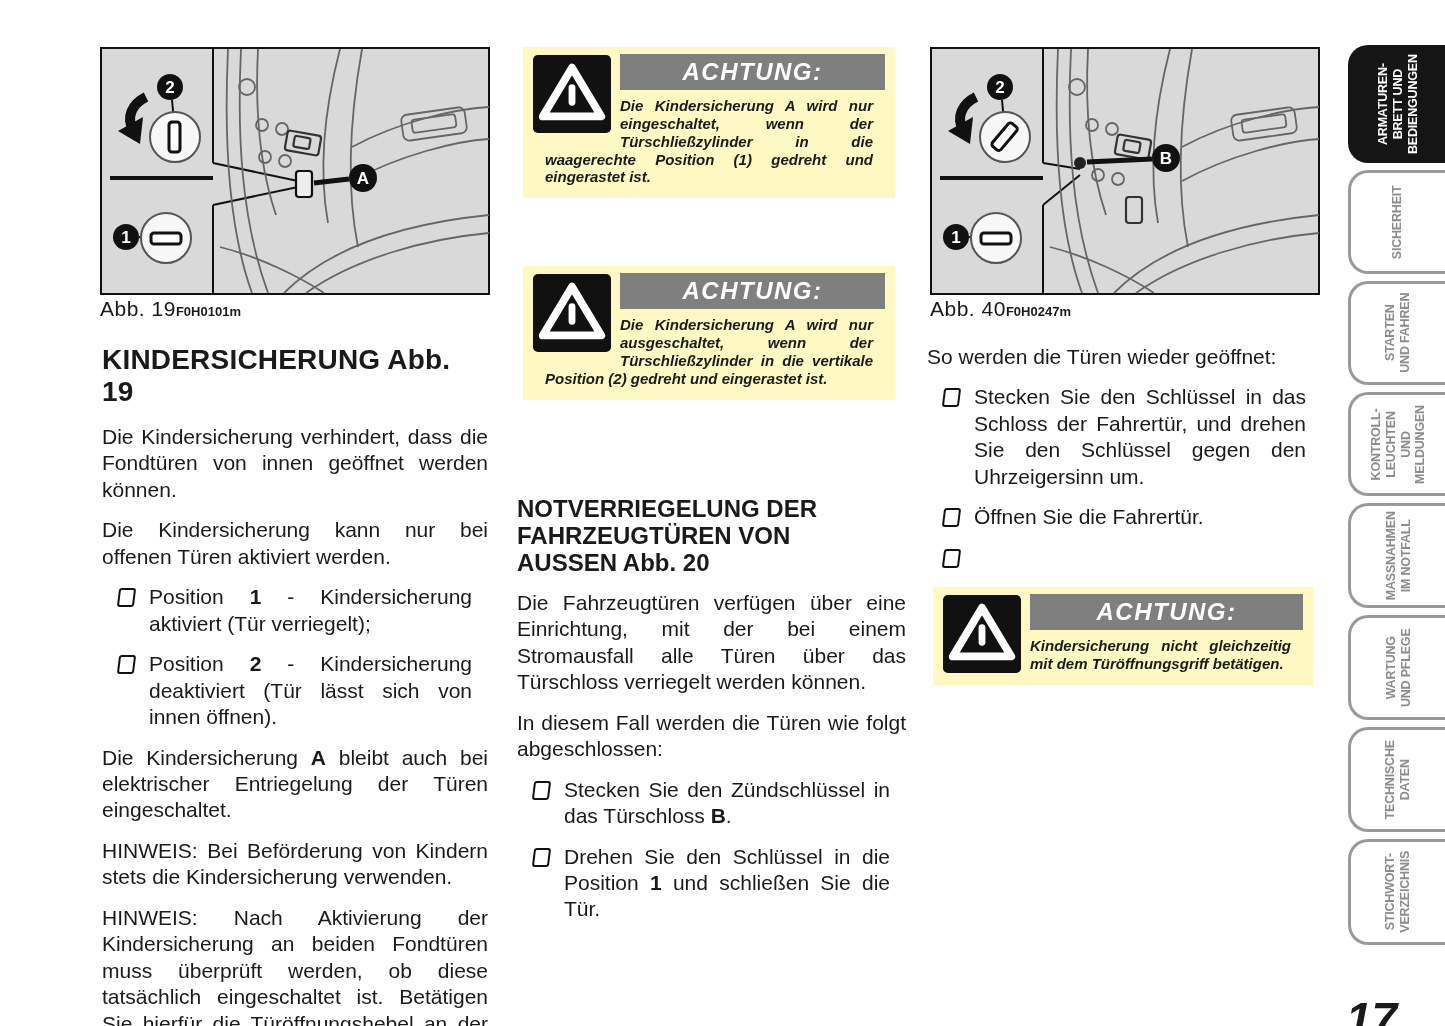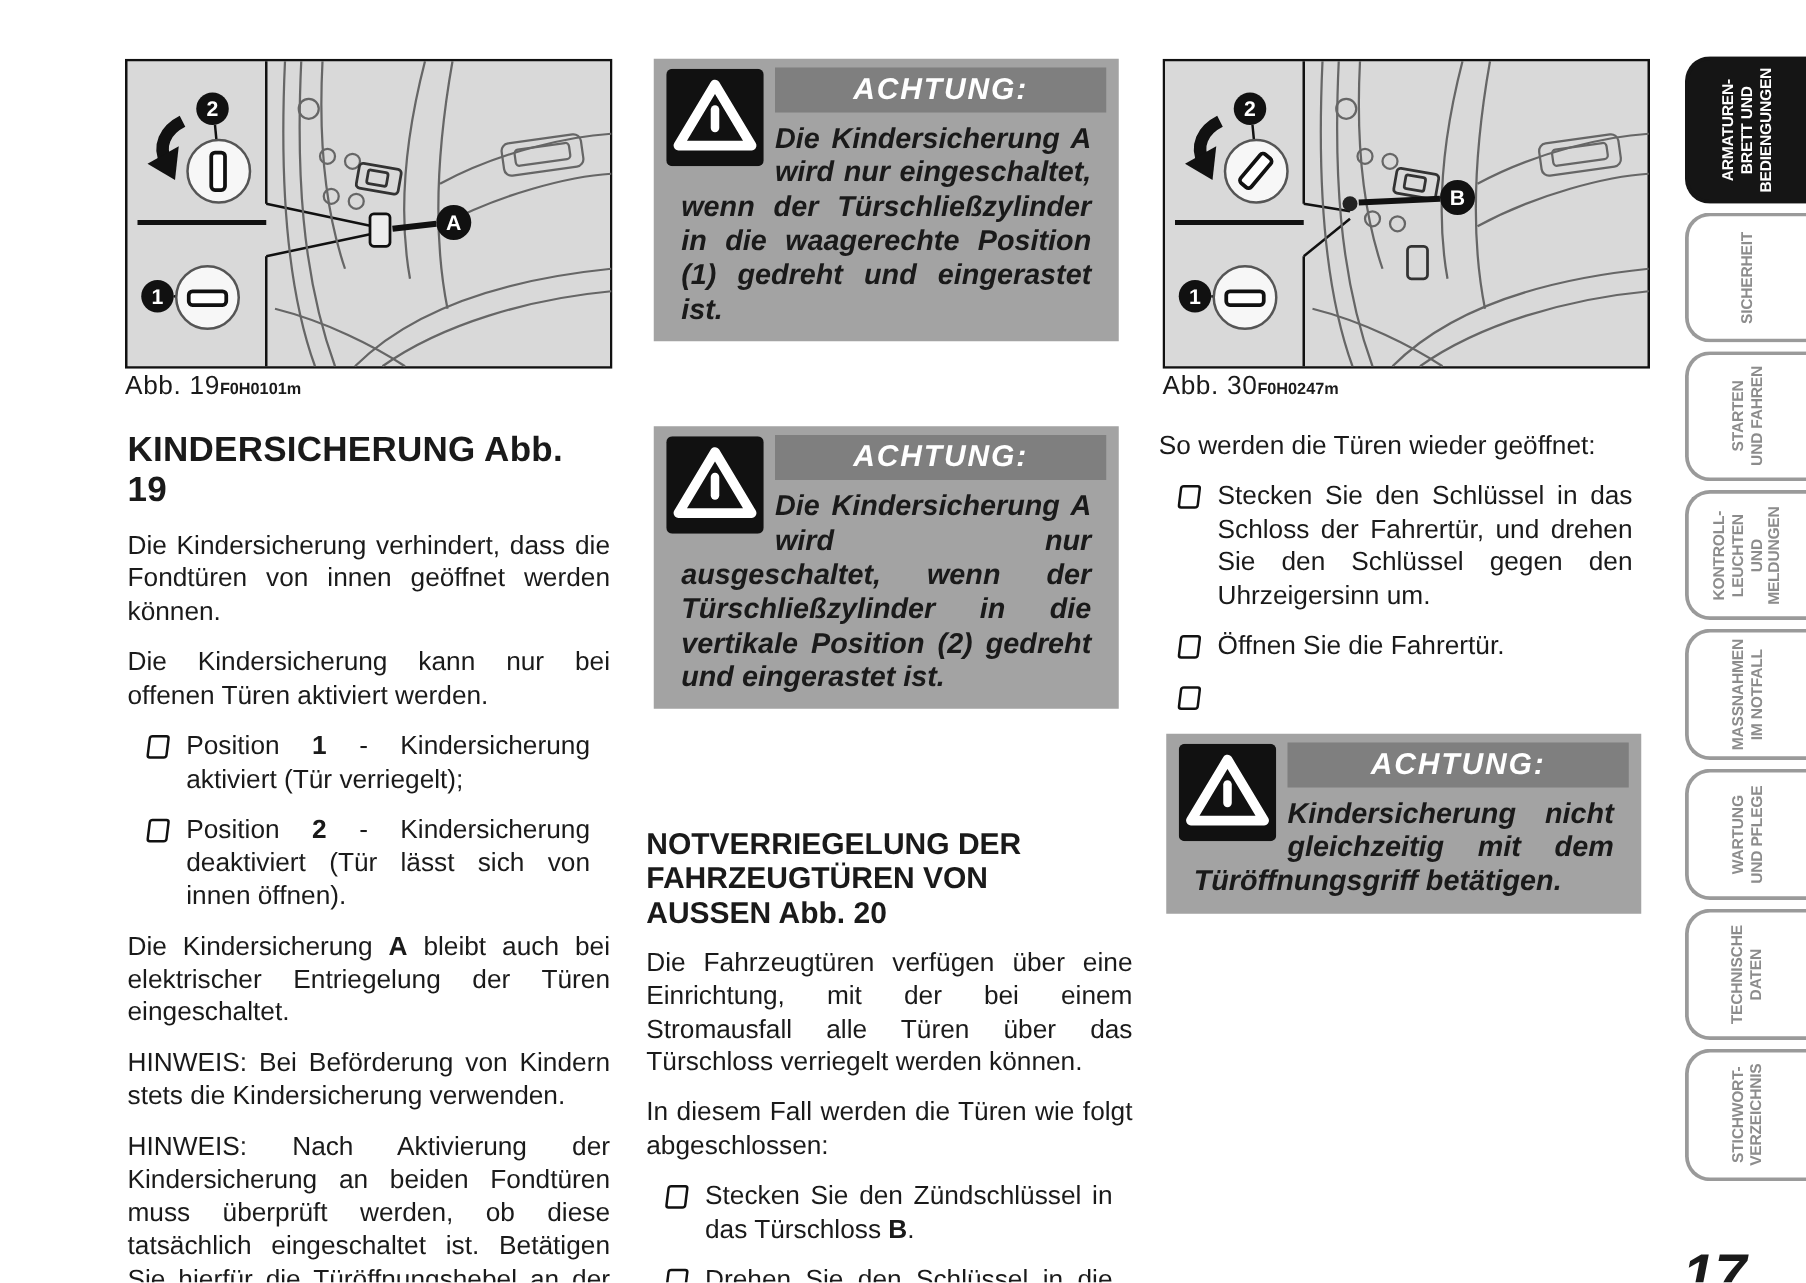--- a/index.html
+++ b/index.html
@@ -33,29 +33,29 @@
   .h1{font-size:28px;font-weight:700;margin:0 0 16px;letter-spacing:.2px;}
   .h2{font-size:24px;font-weight:700;margin:95px 0 14px;line-height:1.13;white-space:pre-line;}
   .p{font-size:21px;line-height:1.26;margin:0 0 14px;text-align:justify;}
   .bullet{position:relative;padding-left:31px;font-size:21px;line-height:1.26;
           margin:0 16px 14px;text-align:justify;}
   .blt{position:absolute;left:0;top:4px;width:13px;height:15px;border:2.5px solid #111;
        border-radius:3px;transform:skewX(-7deg);background:#fff;}
   .b{font-weight:700;}
 
   
-  .warn{background:#a3a3a3;padding:7px 10px 12px;overflow:hidden;}
+  .warn{background:#fef9c3;padding:7px 10px 12px;overflow:hidden;}
   #warn1{width:352px;margin-left:6px;}
   #warn2{width:352px;margin-left:6px;margin-top:68px;}
   #warn3{width:360px;margin-left:6px;margin-top:56px;}
   .wicon{float:left;width:78px;height:78px;margin:1px 9px 0 0;}
   .wtitle{height:36px;margin-left:87px;background:#7f7f7f;color:#fff;
           display:flex;align-items:center;justify-content:center;
           font-size:24px;font-weight:700;font-style:italic;letter-spacing:1.5px;}
-  .wbody{margin:7px 12px 0;font-size:23px;font-weight:700;font-style:italic;
+  .wbody{margin:7px 12px 0;font-size:15px;font-weight:700;font-style:italic;
          line-height:1.19;text-align:justify;}
 
   
   .tab{position:absolute;left:1348px;width:97px;background:#fff;
        border:3px solid #9a9a9a;border-right:none;border-radius:20px 0 0 20px;
        display:flex;align-items:center;justify-content:center;box-sizing:border-box;}
   .tab.active{background:#151515;border-color:#151515;}
   .tlabel{transform:rotate(-90deg);white-space:pre-line;text-align:center;
           font-size:12.5px;font-weight:700;line-height:1.18;letter-spacing:-.2px;
           color:#8c8c8c;width:max-content;}
@@ -184,21 +184,21 @@
       </g>
       <g>
         <circle class="badge" cx="26" cy="190" r="13"></circle>
         <text class="badge-num" x="26" y="196">1</text>
         <line class="thinline" x1="39" y1="190" x2="48" y2="191"></line>
         <circle class="keyouter" cx="66" cy="191" r="25"></circle>
         <rect class="keyslot" x="51" y="186" width="30" height="11" rx="3"></rect>
       </g>
     </svg>
     <div class="caprow">
-      <span class="capname">Abb. 30</span>
+      <span class="capname">Abb. 40</span>
       <span class="capcode">F0H0247m</span>
     </div>
   </div>
 
   <div class="col" id="col-left">
     <h1 class="h1">KINDERSICHERUNG Abb. 19</h1>
     <p class="p">Die Kindersicherung verhindert, dass die Fondtüren von innen geöffnet werden können.</p>
     <p class="p">Die Kindersicherung kann nur bei offenen Türen aktiviert werden.</p>
     <div class="bullet">
       <span class="blt"></span><span>Position </span><span class="b">1</span><span> - Kindersicherung aktiviert (Tür verriegelt);</span>

